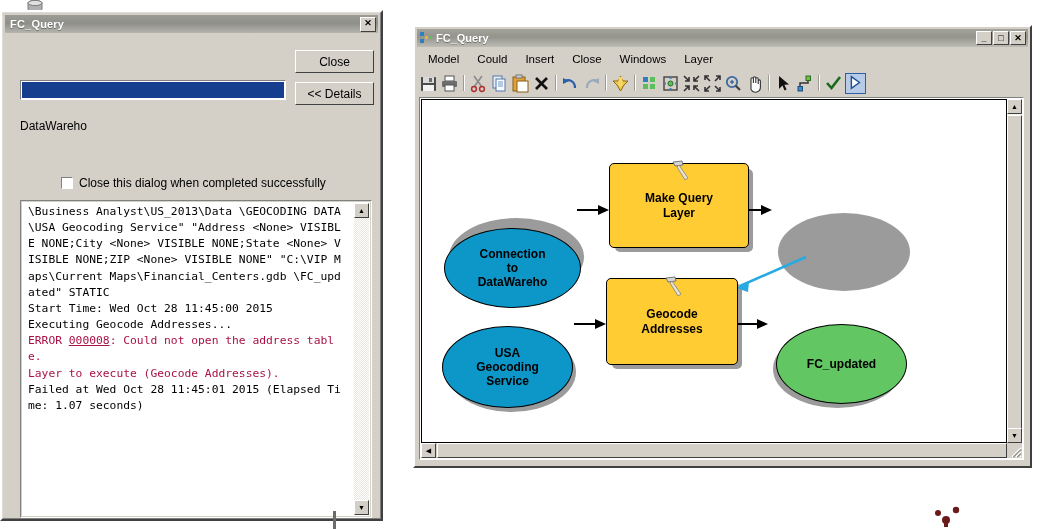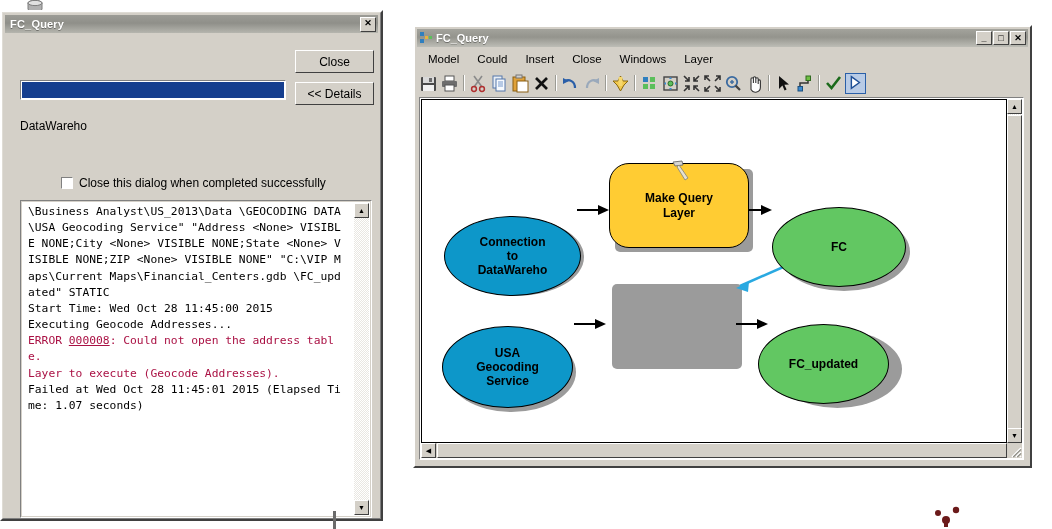--- a/index.html
+++ b/index.html
@@ -446,49 +446,55 @@
           <path d="M335 219 L346 224 L335 229 Z" fill="#000"></path>
         </g>
 
         <g>
           <line x1="384" y1="157" x2="318" y2="186" stroke="#29a9e1" stroke-width="2.6"></line>
           <path d="M314 188 L327 182 L326 192 Z" fill="#29a9e1"></path>
         </g>
       </svg>
 
       <div class="shadow ell" style="left:27px;top:118px;width:135px;height:78px;"></div>
-      <div class="node ellipse ell-blue" style="left:22px;top:116px;width:135px;height:78px;z-index:2;">
+      <div class="node ellipse ell-blue" style="left:22px;top:128px;width:135px;height:78px;z-index:2;">
         <span class="lbl">Connection<br>to<br>DataWareho</span>
       </div>
 
       <div class="shadow rect" style="left:193px;top:69px;width:138px;height:83px;"></div>
-      <div class="node rect-yellow" style="left:187px;top:63px;width:138px;height:83px;z-index:2;border-radius:20px;">
+      <div class="node rect-yellow" style="left:187px;top:63px;width:138px;height:83px;z-index:2;">
         <span class="tool-icon" style="left:59px;top:-6px;">
           <svg width="24" height="26" viewBox="0 0 24 26">
             <path d="M4 4 L13 3 L14 7 L6 8 Z" fill="#d6d6d6" stroke="#6a6a6a" stroke-width="0.9"></path>
             <path d="M10 7 L19 20 L16 22 L8 9 Z" fill="#e6e1d2" stroke="#8a8a7a" stroke-width="0.9"></path>
           </svg>
         </span>
         <span class="lbl">Make Query<br>Layer</span>
       </div>
 
       <div class="shadow ell" style="left:356px;top:113px;width:132px;height:78px;"></div>
-      <div class="node ellipse ell-green" style="left:350px;top:107px;width:132px;height:78px;z-index:2;">
-        <span class="lbl">FC</span>
-      </div>
 
       <div class="shadow ell" style="left:25px;top:232px;width:129px;height:80px;"></div>
       <div class="node ellipse ell-blue" style="left:20px;top:226px;width:129px;height:80px;z-index:2;">
         <span class="lbl">USA<br>Geocoding<br>Service</span>
       </div>
 
       <div class="shadow rect" style="left:190px;top:184px;width:130px;height:85px;"></div>
+      <div class="node rect-yellow" style="left:184px;top:178px;width:130px;height:85px;z-index:2;">
+        <span class="tool-icon" style="left:55px;top:-5px;">
+          <svg width="24" height="26" viewBox="0 0 24 26">
+            <path d="M4 4 L13 3 L14 7 L6 8 Z" fill="#d6d6d6" stroke="#6a6a6a" stroke-width="0.9"></path>
+            <path d="M10 7 L19 20 L16 22 L8 9 Z" fill="#e6e1d2" stroke="#8a8a7a" stroke-width="0.9"></path>
+          </svg>
+        </span>
+        <span class="lbl">Geocode<br>Addresses</span>
+      </div>
 
       <div class="shadow ell" style="left:351px;top:230px;width:129px;height:78px;"></div>
-      <div class="node ellipse ell-green" style="left:336px;top:224px;width:129px;height:78px;z-index:2;">
+      <div class="node ellipse ell-green" style="left:354px;top:224px;width:129px;height:78px;z-index:2;">
         <span class="lbl">FC_updated</span>
       </div>
 
     </div>
 
     <div id="mw-vscroll">
       <div class="sb-btn" style="left:0;top:0;width:15px;height:15px;">▲</div>
       <div class="sb-track" style="left:0;right:0;top:15px;bottom:15px;"></div>
       <div class="sb-thumb" style="left:0;width:15px;top:16px;height:318px;"></div>
       <div class="sb-btn" style="left:0;bottom:0;width:15px;height:15px;">▼</div>

